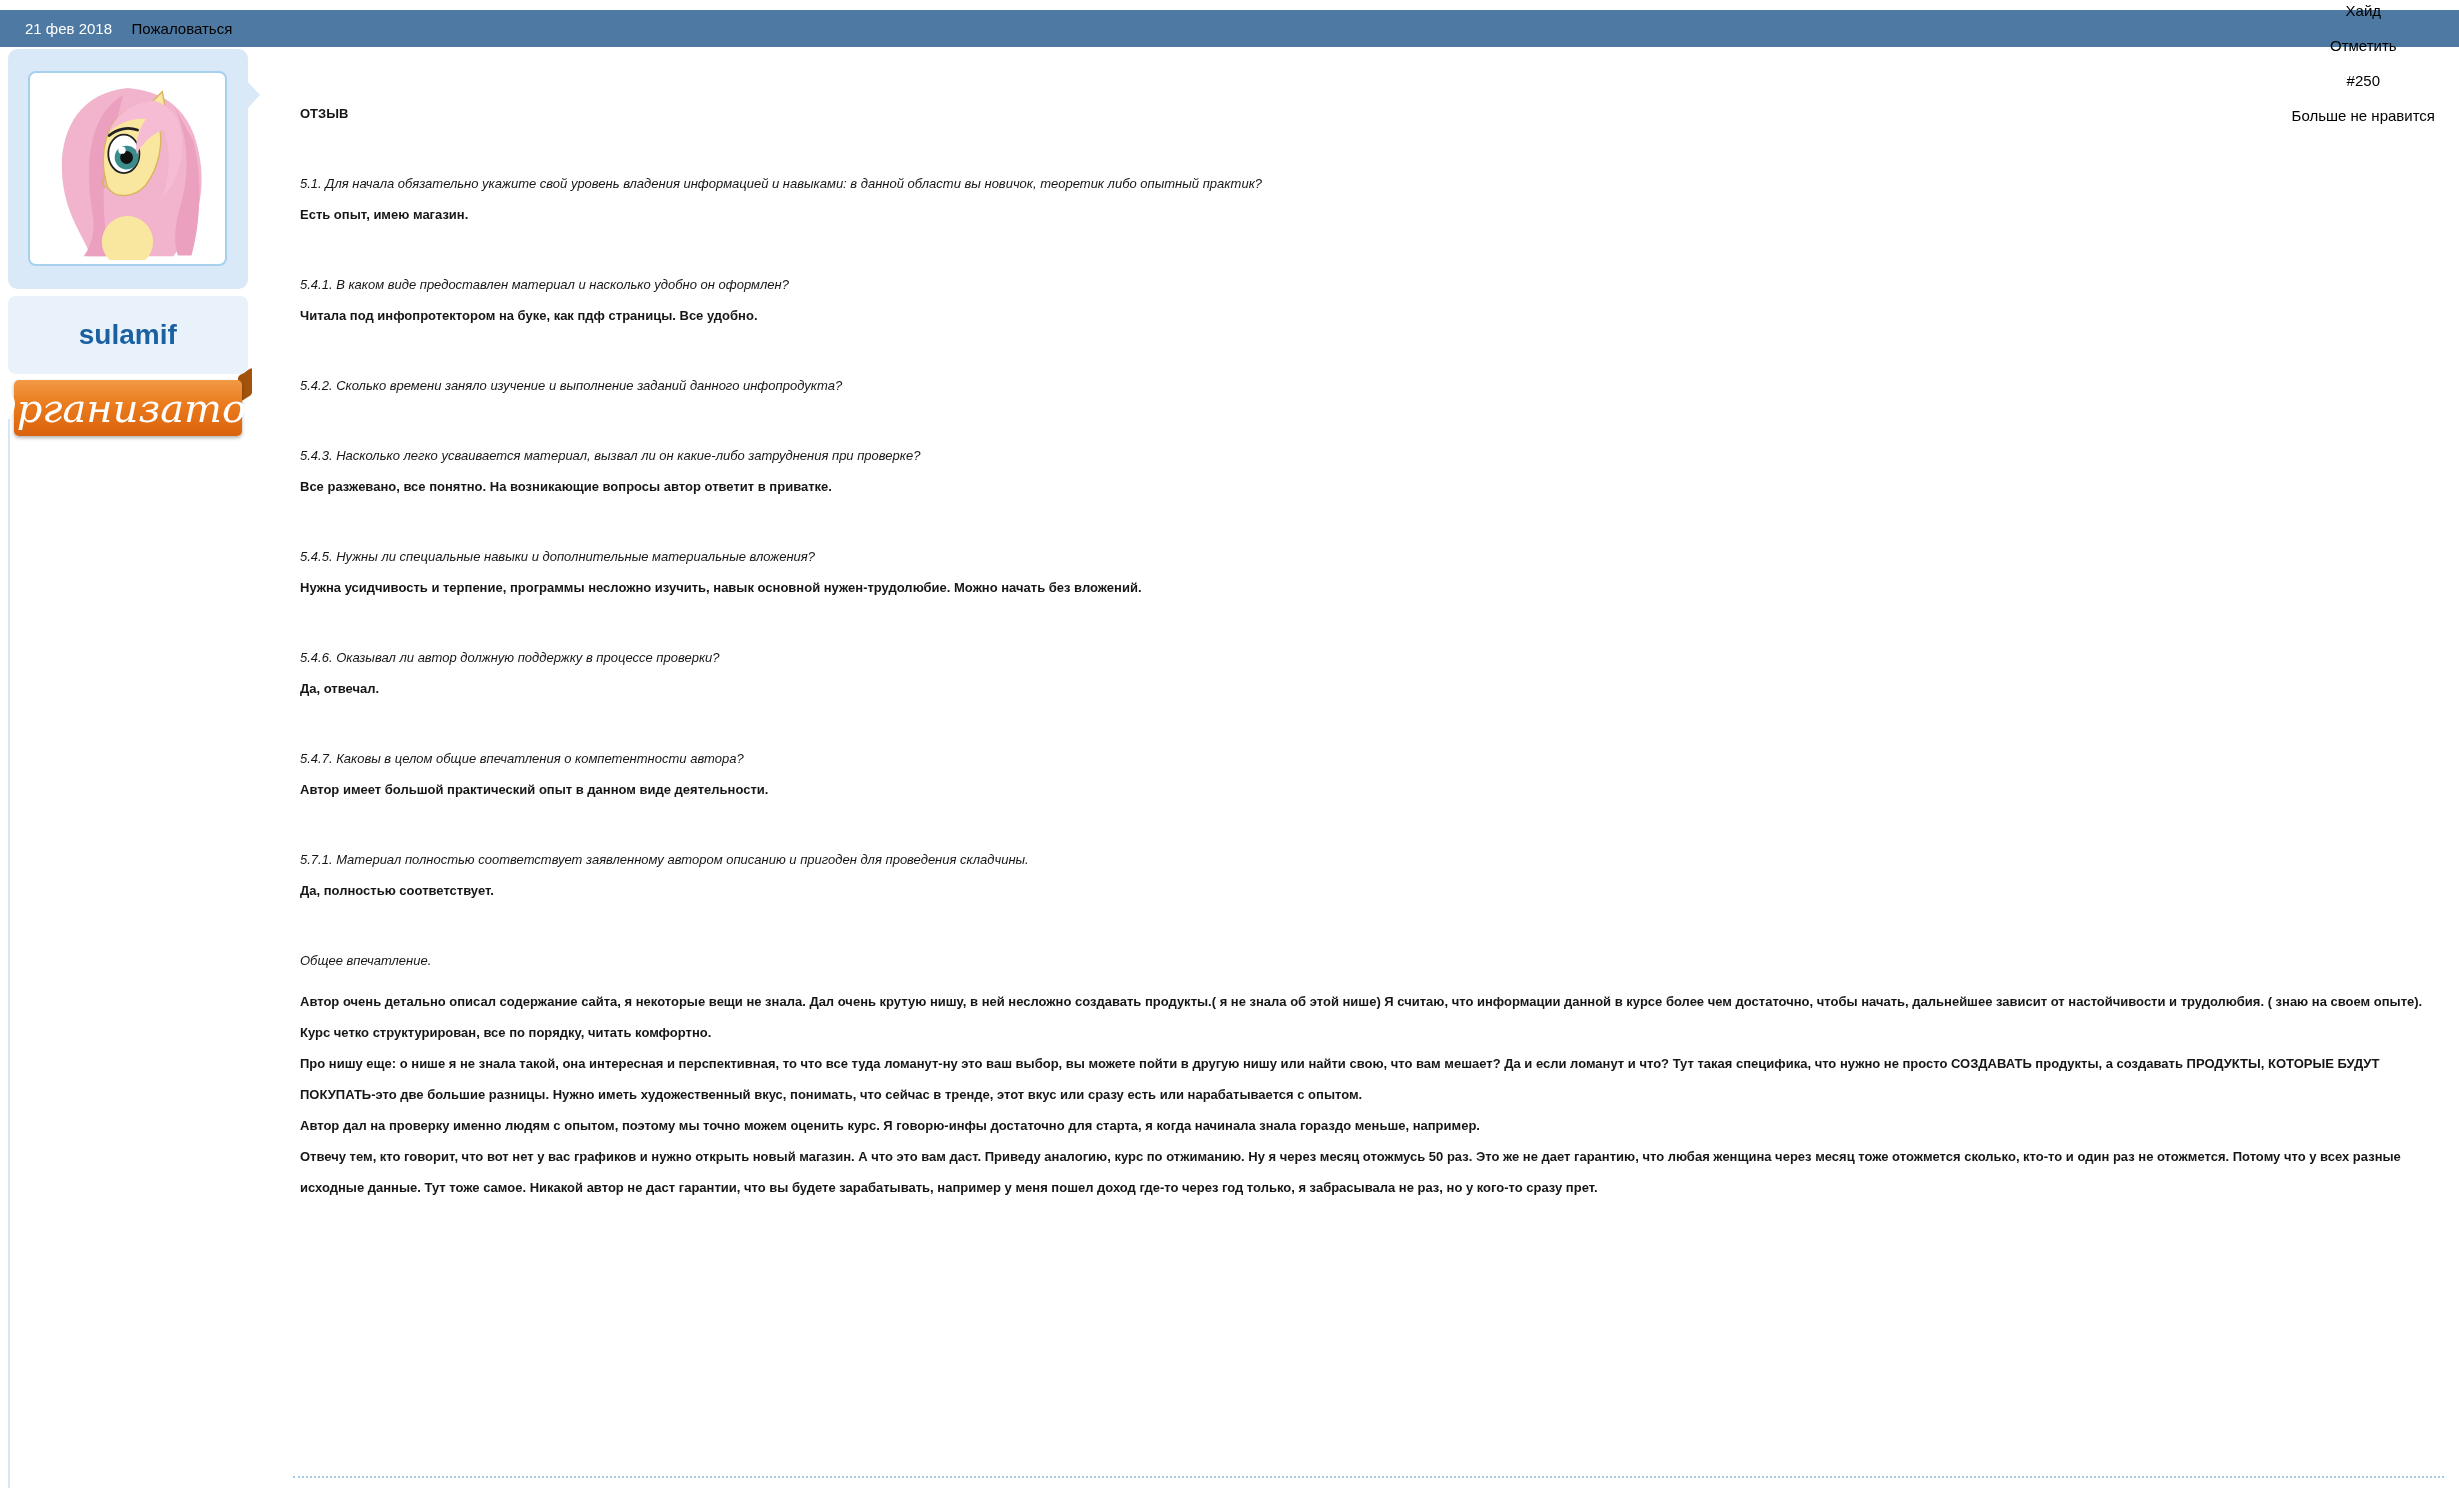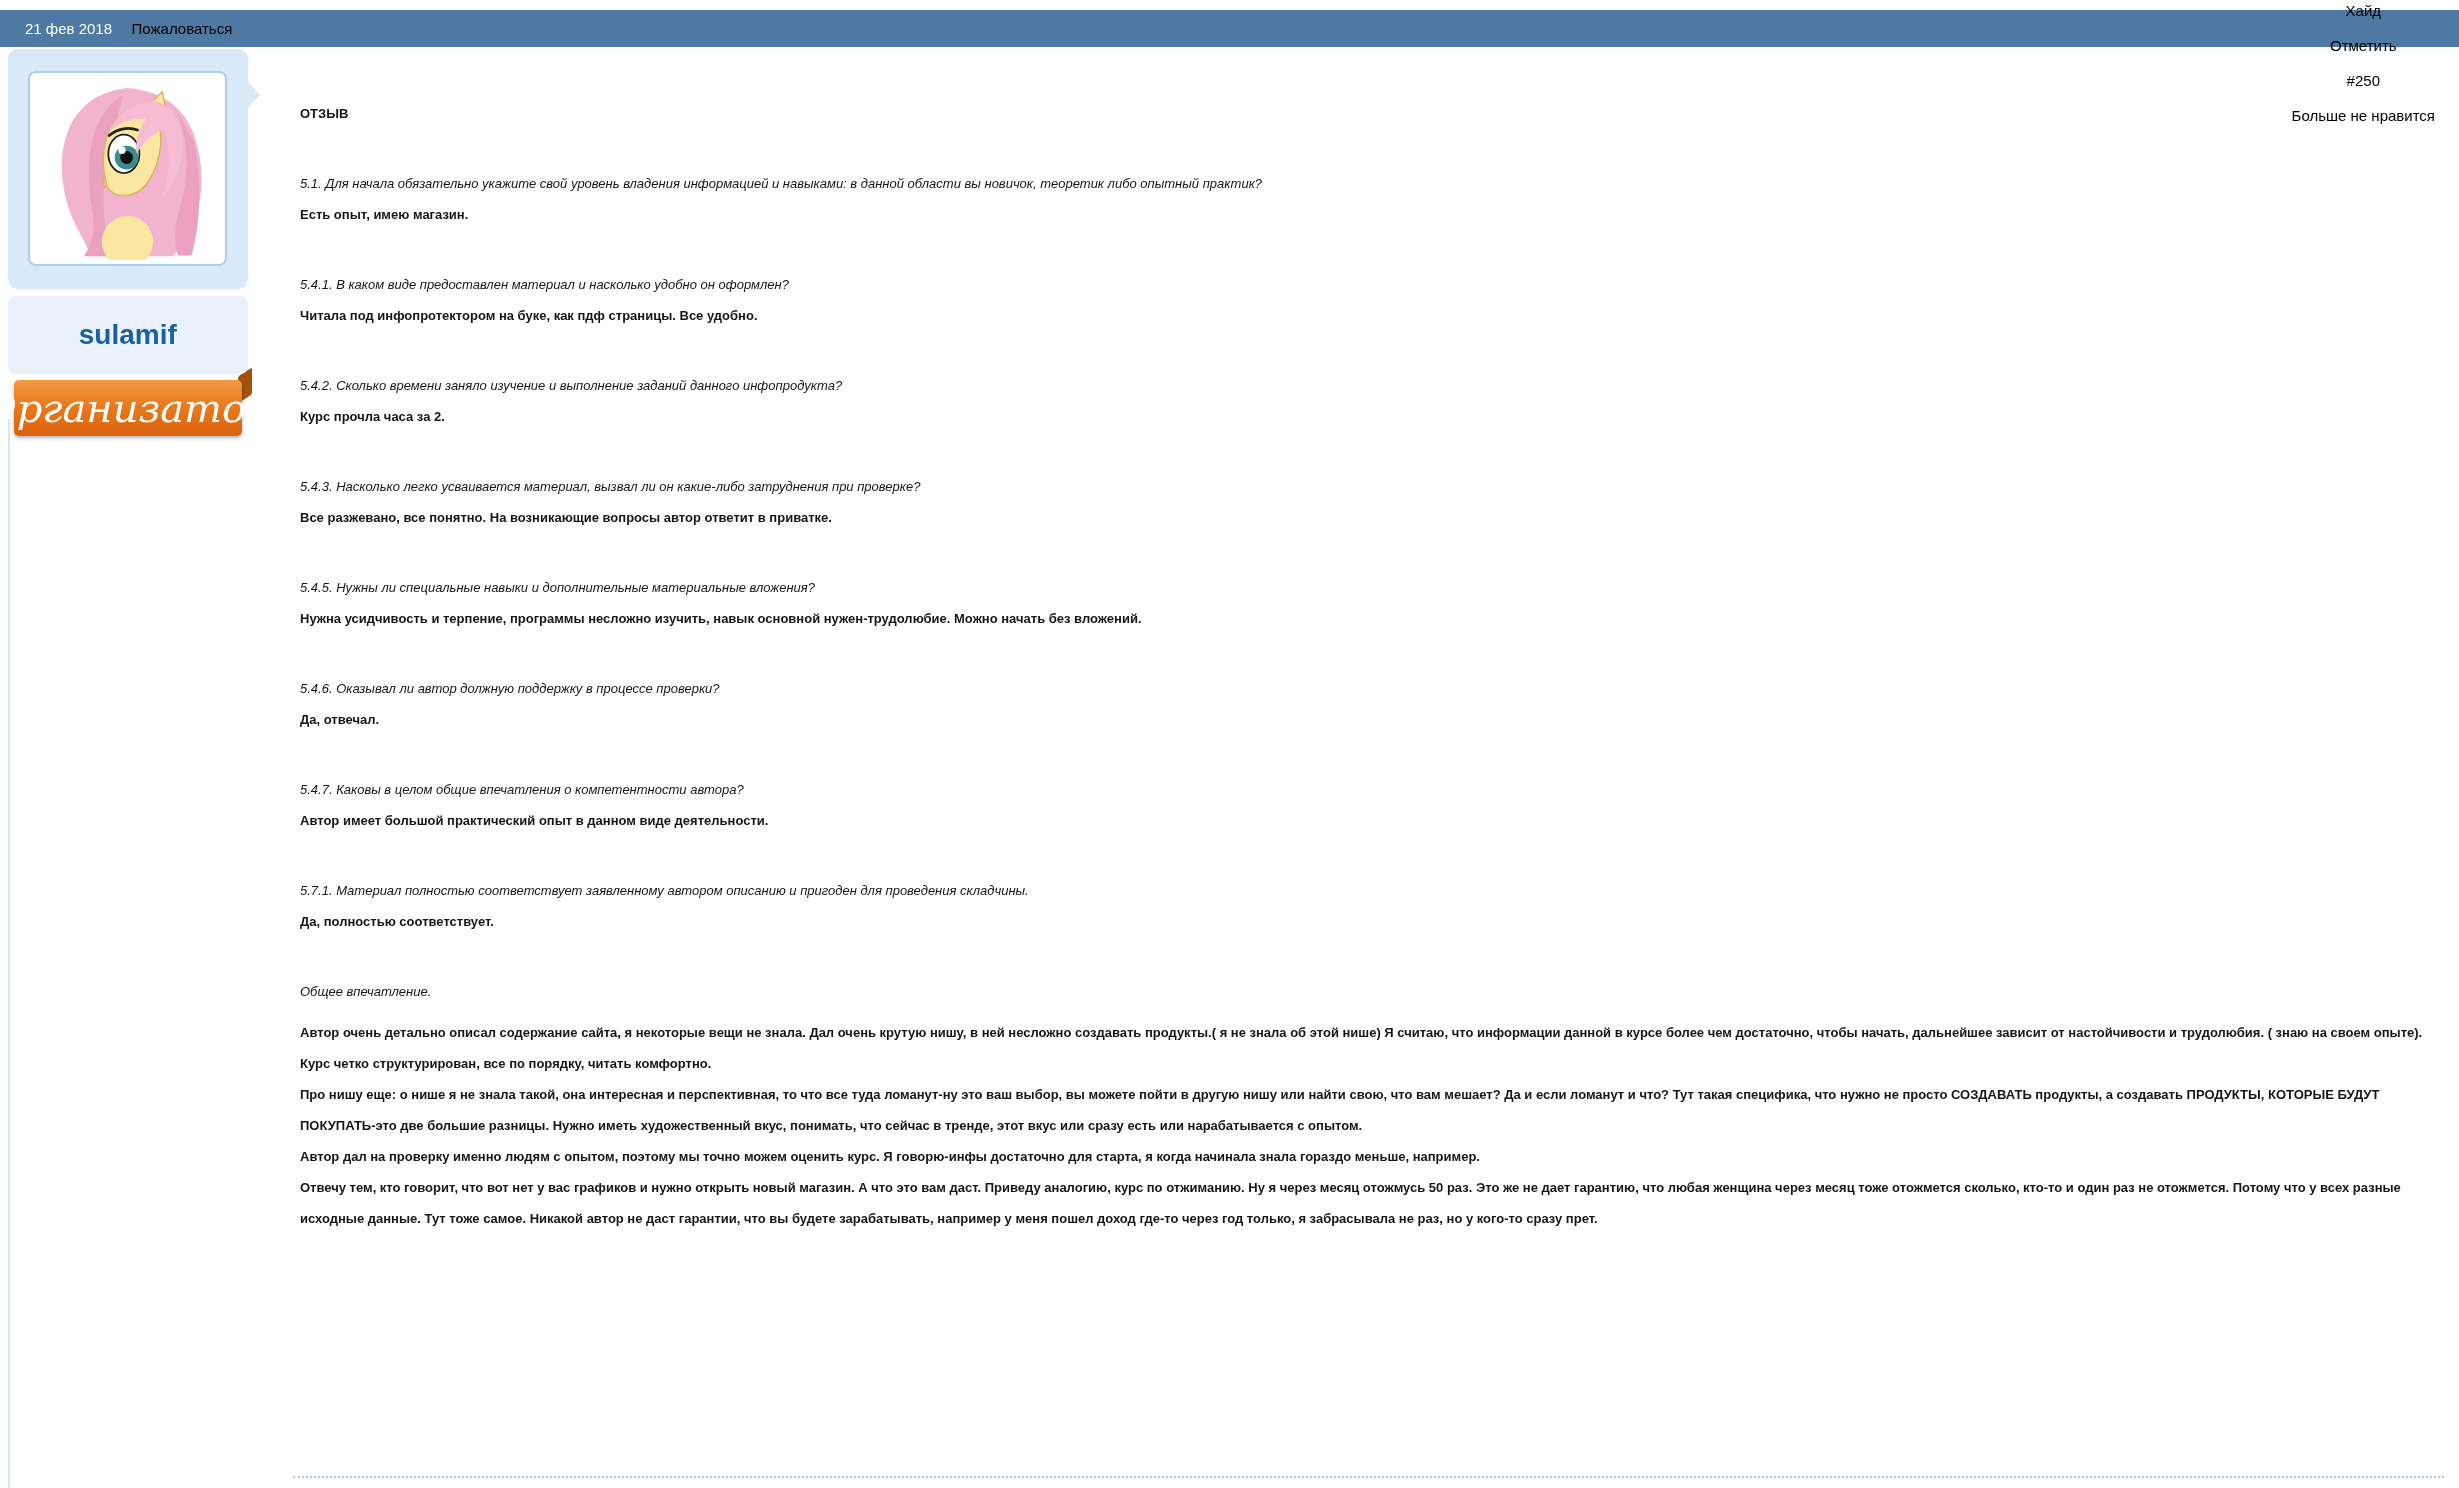--- a/index.html
+++ b/index.html
@@ -132,21 +132,20 @@
   <div class="qa">
     <p class="q-text">5.1. Для начала обязательно укажите свой уровень владения информацией и навыками: в данной области вы новичок, теоретик либо опытный практик?</p>
     <p class="a-text">Есть опыт, имею магазин.</p>
   </div>
   <div class="qa">
     <p class="q-text">5.4.1. В каком виде предоставлен материал и насколько удобно он оформлен?</p>
     <p class="a-text">Читала под инфопротектором на буке, как пдф страницы. Все удобно.</p>
   </div>
   <div class="qa">
     <p class="q-text">5.4.2. Сколько времени заняло изучение и выполнение заданий данного инфопродукта?</p>
-    <p class="a-text">Курс прочла часа за 2.</p>
   </div>
   <div class="qa">
     <p class="q-text">5.4.3. Насколько легко усваивается материал, вызвал ли он какие-либо затруднения при проверке?</p>
     <p class="a-text">Все разжевано, все понятно. На возникающие вопросы автор ответит в приватке.</p>
   </div>
   <div class="qa">
     <p class="q-text">5.4.5. Нужны ли специальные навыки и дополнительные материальные вложения?</p>
     <p class="a-text">Нужна усидчивость и терпение, программы несложно изучить, навык основной нужен-трудолюбие. Можно начать без вложений.</p>
   </div>
   <div class="qa">

